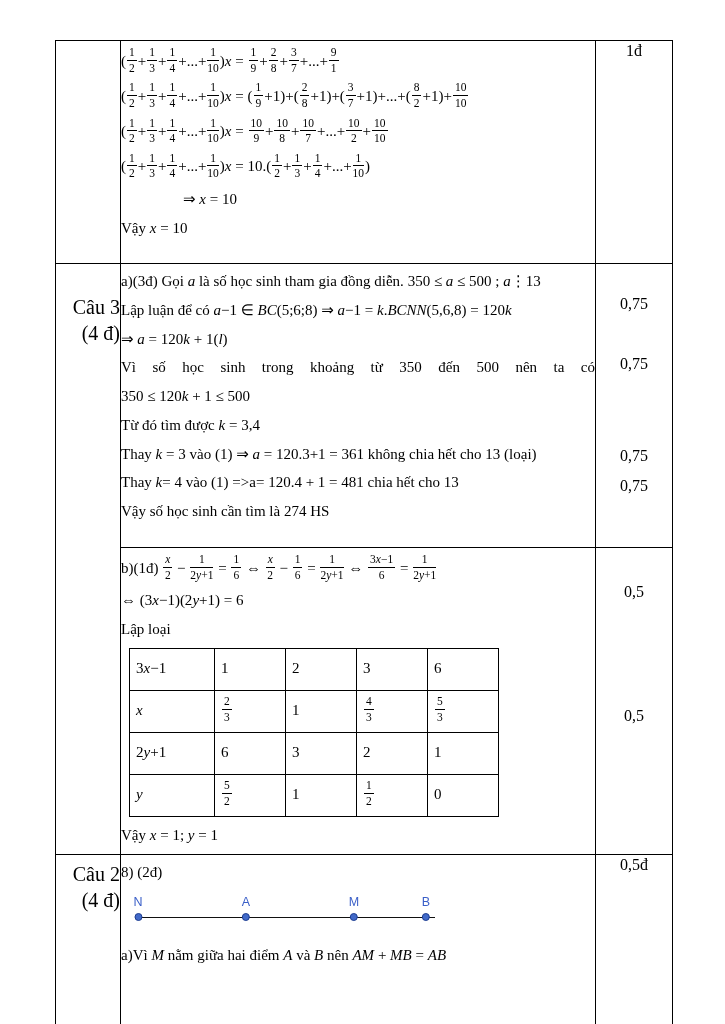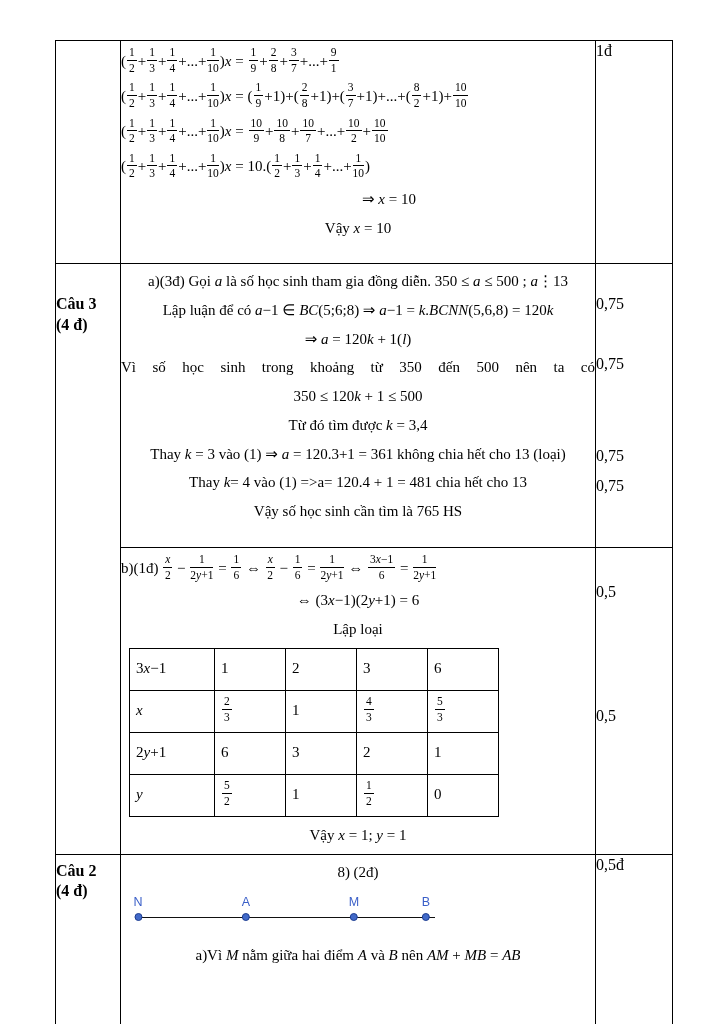--- a/index.html
+++ b/index.html
@@ -5,29 +5,29 @@
   html,body { margin:0; padding:0; background:#ffffff; }
   .page {
     position:relative; width:725px; height:1024px; background:#ffffff;
     font-family:"Liberation Serif", serif; color:#000; overflow:hidden;
   }
   table.answer {
     position:absolute; left:55px; top:40px; width:617px;
     border-collapse:collapse; table-layout:fixed;
   }
   table.answer > tbody > tr > td { border:1px solid #000; vertical-align:top; padding:0; }
-  .qcell { font-weight:bold; font-size:16px; text-align:left; line-height:1.3; }
+  .qcell { font-weight:normal; font-size:20px; text-align:right; line-height:1.3; }
   .qcell.c3 { padding-top:30px; }
   .qcell.c4 { padding-top:6px; }
   .content-cell { padding:5px 6px 0 8px; font-size:15px; line-height:1.45; }
-  .line { margin:7px 0;text-align:center; }
+  .line { margin:7px 0; }
   .mline { margin:7px 0; }
   .indent { padding-left:62px; }
   .justify { text-align:justify; text-align-last:justify; }
-  .pts-cell { font-size:16px; padding:4px 0 0 12px; }
+  .pts-cell { font-size:16px; padding:4px 0 0 12px;text-align:center; }
   .pt { line-height:20px; }
   
   .math i { font-style:italic; }
   .frac {
     display:inline-block; vertical-align:middle; text-align:center;
     font-size:11.5px; line-height:1.1; margin:0 1px; position:relative; top:-2px;
   }
   .frac .num { display:block; border-bottom:1px solid #000; padding:0 2px 1px; }
   .frac .den { display:block; padding-top:1px; }
   
@@ -79,21 +79,21 @@
         </td>
         <td class="content-cell" style="height:283px">
           <div class="line">a)(3đ) Gọi <span class="math"><i>a</i></span> là số học sinh tham gia đồng diễn. <span class="math">350 ≤ <i>a</i> ≤ 500</span> ; <span class="math"><i>a</i>⋮13</span></div>
           <div class="line">Lập luận để có <span class="math"><i>a</i>−1 ∈ <i>BC</i>(5;6;8) ⇒ <i>a</i>−1 = <i>k</i>.<i>BCNN</i>(5,6,8) = 120<i>k</i></span></div>
           <div class="line"><span class="math">⇒ <i>a</i> = 120<i>k</i> + 1(<i>l</i>)</span></div>
           <div class="line justify">Vì số học sinh trong khoảng từ 350 đến 500 nên ta có</div>
           <div class="line"><span class="math">350 ≤ 120<i>k</i> + 1 ≤ 500</span></div>
           <div class="line">Từ đó tìm được <span class="math"><i>k</i> = 3,4</span></div>
           <div class="line">Thay <span class="math"><i>k</i> = 3</span> vào <span class="math">(1) ⇒ <i>a</i> = 120.3+1 = 361</span> không chia hết cho 13 (loại)</div>
           <div class="line">Thay <span class="math"><i>k</i></span>= 4 vào (1) =&gt;a= 120.4 + 1 = 481 chia hết cho 13</div>
-          <div class="line">Vậy số học sinh cần tìm là 765 HS</div>
+          <div class="line">Vậy số học sinh cần tìm là 274 HS</div>
         </td>
         <td class="pts-cell">
           <div class="pt" style="margin-top:30px">0,75</div>
           <div class="pt" style="margin-top:40px">0,75</div>
           <div class="pt" style="margin-top:72px">0,75</div>
           <div class="pt" style="margin-top:10px">0,75</div>
         </td>
       </tr>
 
       <tr>

